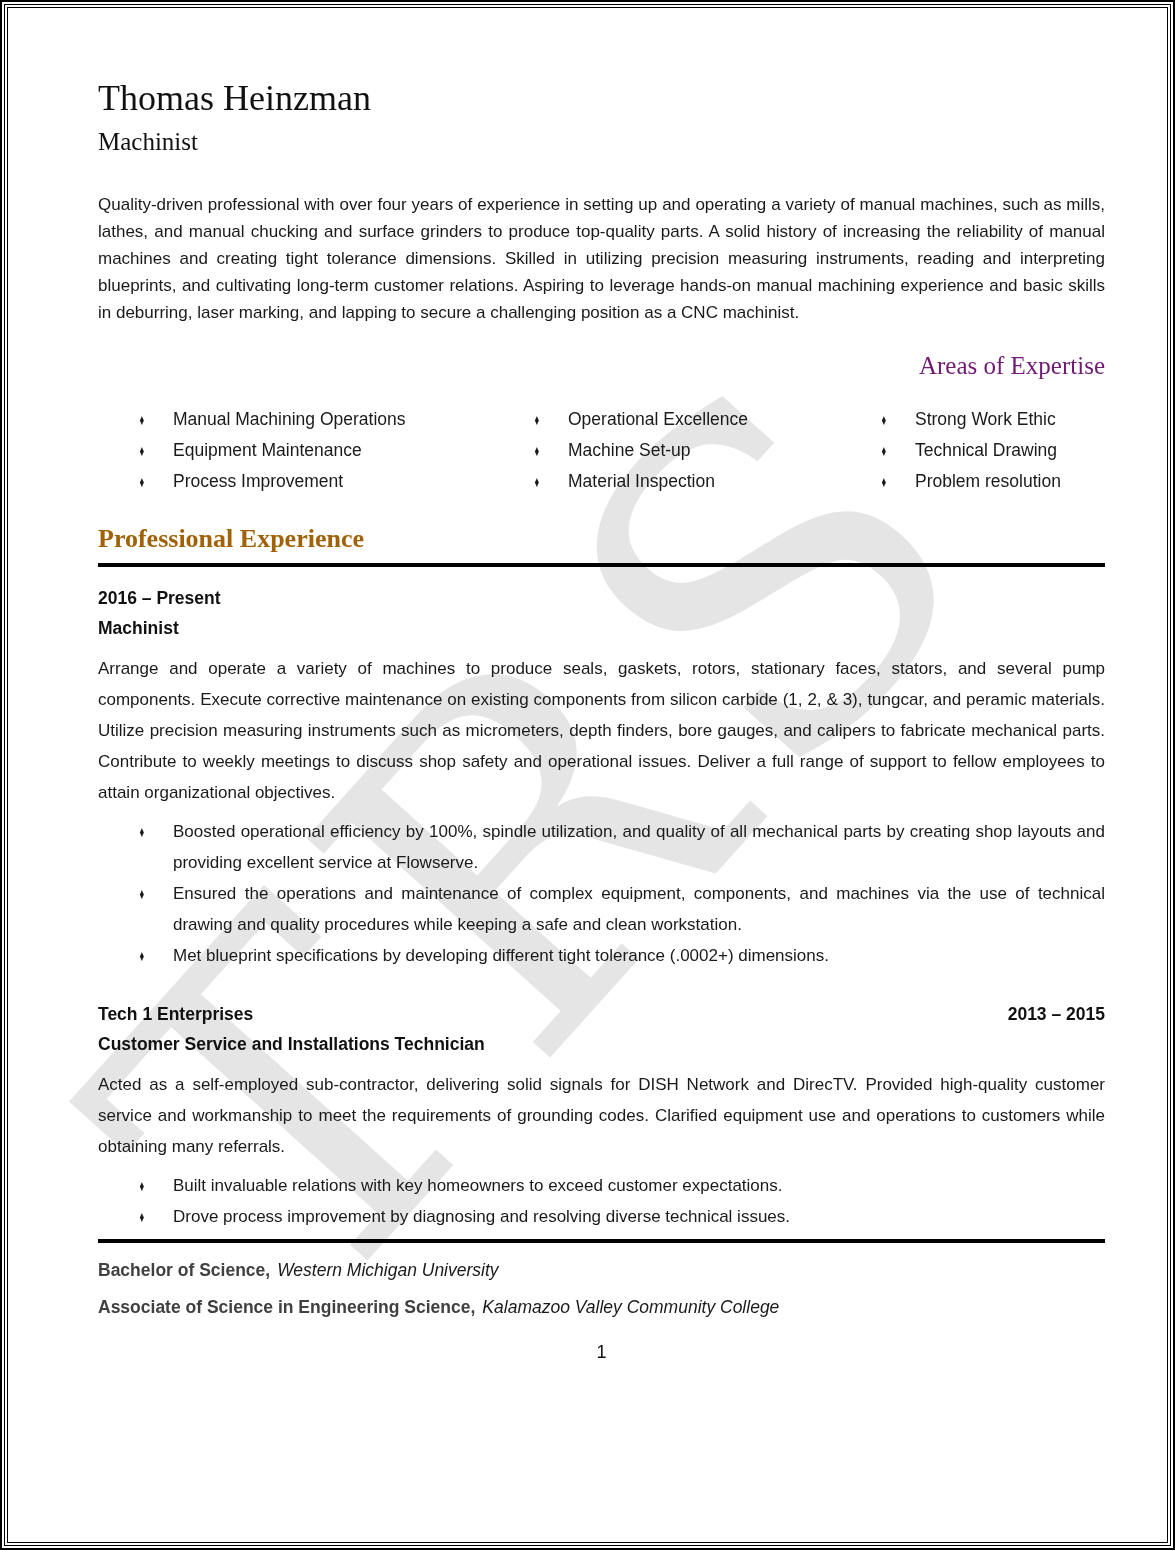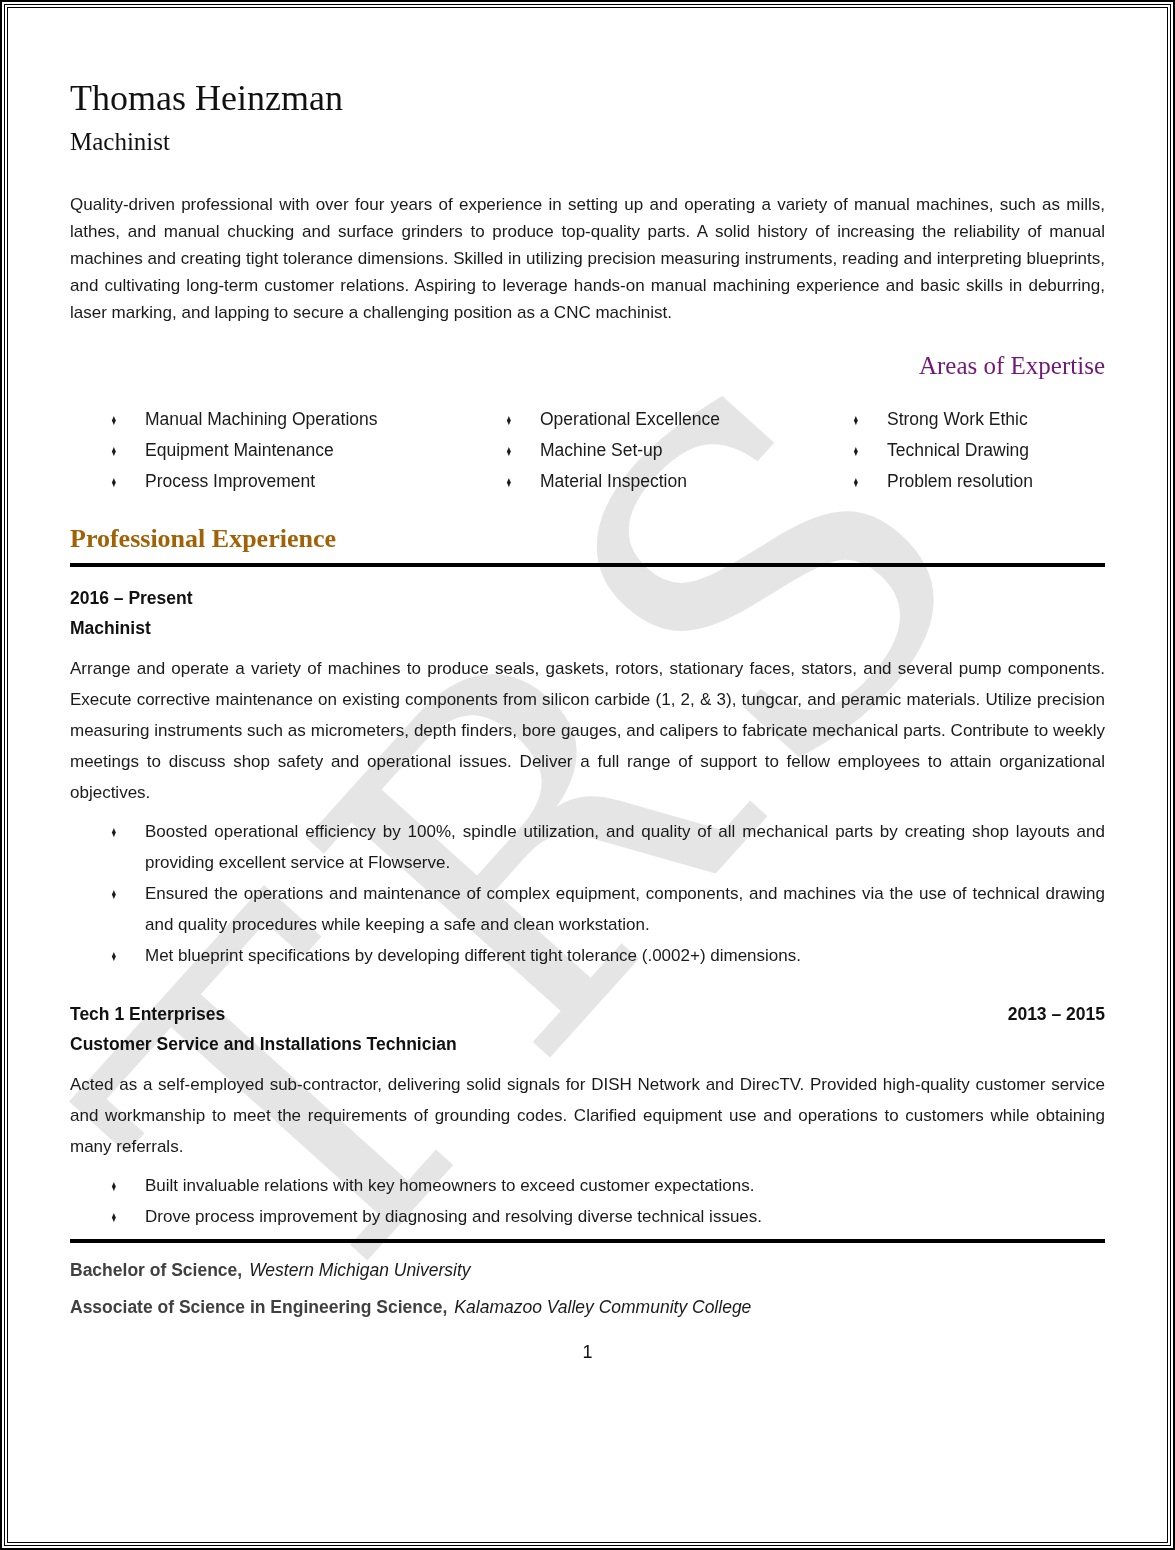--- a/index.html
+++ b/index.html
@@ -19,21 +19,21 @@
 
   .watermark {
     position:absolute; left:545px; top:830px;
     transform:translate(-50%,-50%) rotate(-48deg);
     font-family:"DejaVu Serif", serif;
     font-size:450px; line-height:1; letter-spacing:34px;
     color:#e5e5e5; white-space:nowrap;
     z-index:0; user-select:none;
   }
 
-  .content { position:relative; z-index:1; padding:78px 70px 0 70px; }
+  .content { position:relative; z-index:1; padding:78px 70px 0 70px;margin-left:28px; }
 
   
   .hdr { display:flex; justify-content:space-between; align-items:flex-start; }
   .name { font-family:"Liberation Serif", serif; font-weight:400; font-size:36px; line-height:1.15; color:#111; margin:0; }
   .subtitle { font-family:"Liberation Serif", serif; font-size:25px; line-height:1.35; color:#111; margin-top:6px; }
   .contact { text-align:right; font-size:17px; line-height:1.75; color:#1174c5; margin-top:6px; }
   .contact .lnk { color:#1174c5; cursor:pointer; }
   .contact .sep { font-size:12px; margin:0 7px; vertical-align:2px; }
 
   

